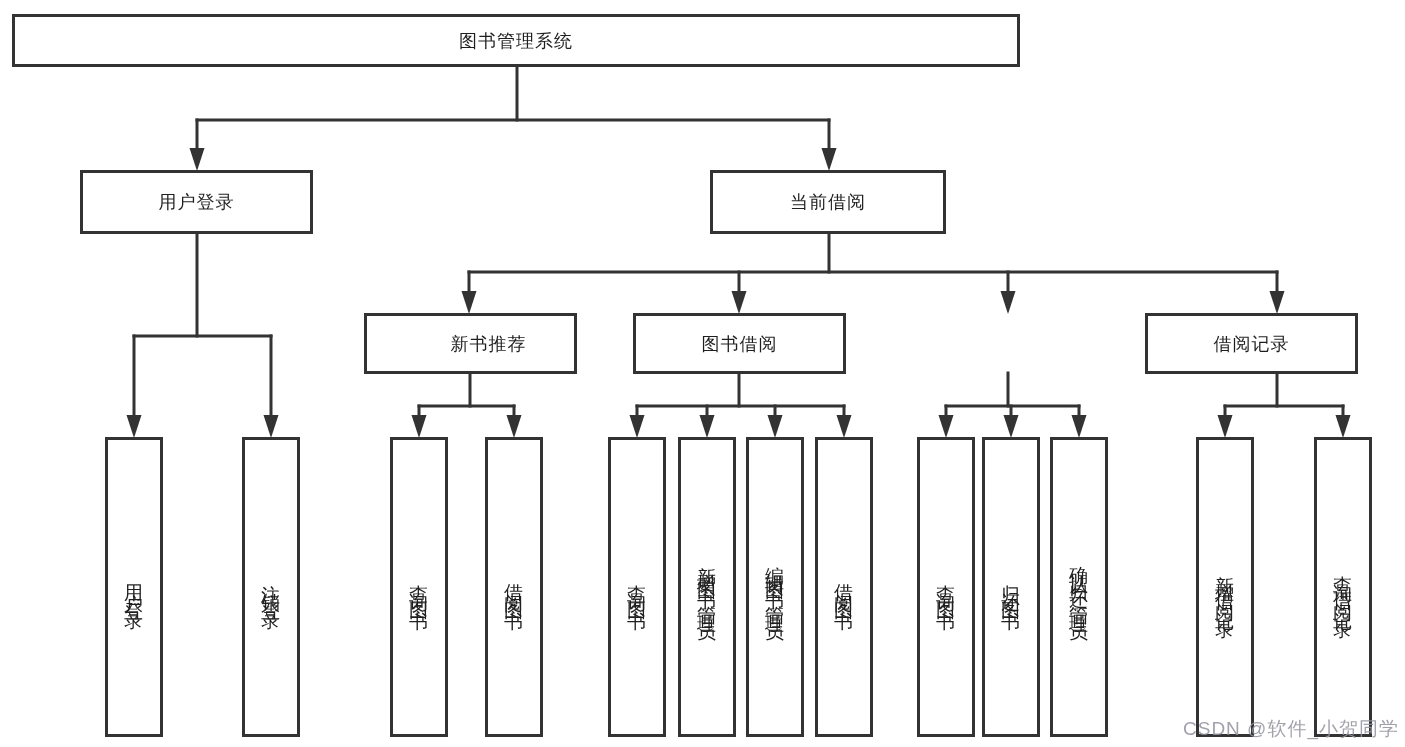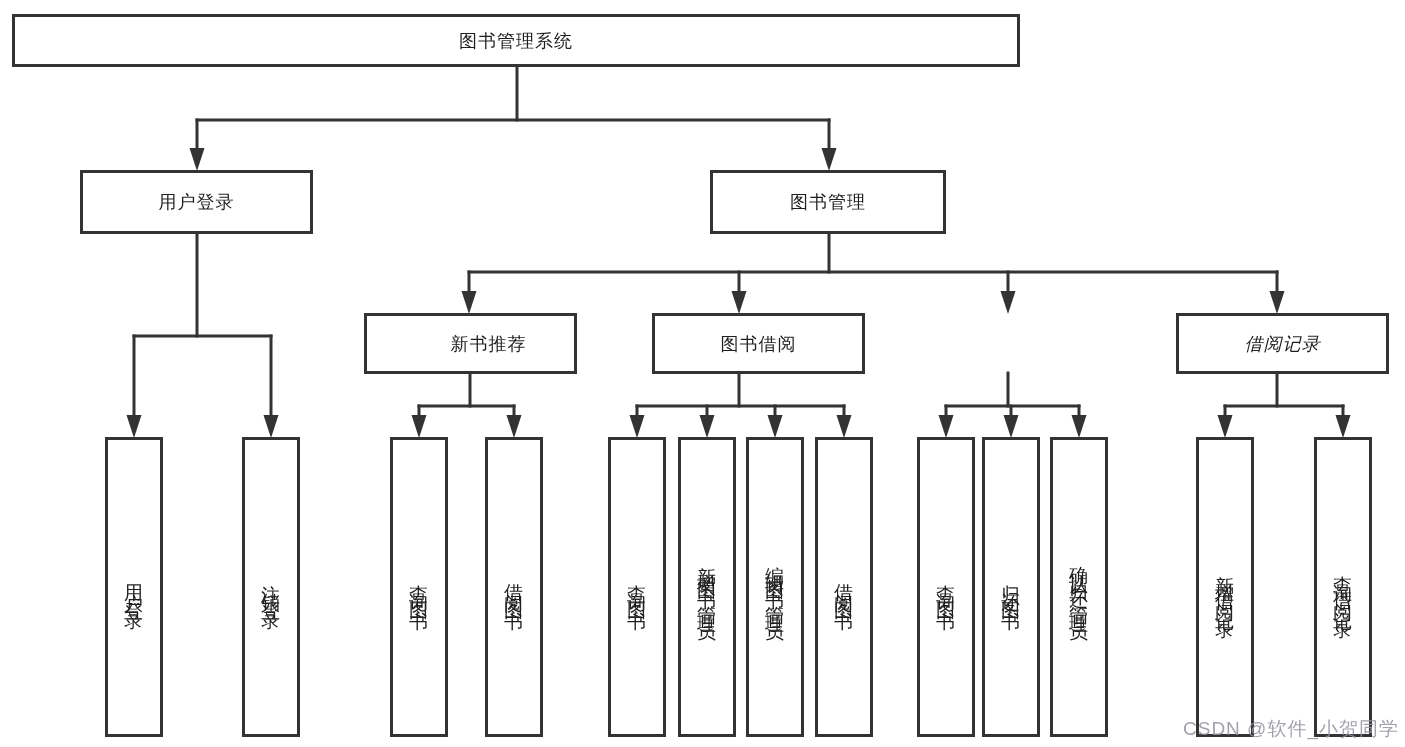--- a/index.html
+++ b/index.html
@@ -39,23 +39,23 @@
     text-align:center;
   }
   
   .n-root{left:12px;top:14px;width:1008px;height:53px;}
   
   .n-login{left:80px;top:170px;width:233px;height:64px;}
   .n-mgmt{left:710px;top:170px;width:236px;height:64px;}
   
   .n-l3{top:313px;width:213px;height:61px;}
   .n-l3-0{left:364px;padding-left:36px;}
-  .n-l3-1{left:652px;}
+  .n-l3-1{left:633px;}
   .n-l3-2{left:901px;}
-  .n-l3-3{left:1176px;font-style:italic;}
+  .n-l3-3{left:1145px;}
   
   .leaf{top:437px;width:58px;height:300px;}
   .lf-a0{left:105px;}  .lf-a1{left:242px;}
   .lf-b0{left:390px;}  .lf-b1{left:485px;}
   .lf-c0{left:608px;}  .lf-c1{left:678px;letter-spacing:8px;}
   .lf-c2{left:746px;letter-spacing:8px;}  .lf-c3{left:815px;}
   .lf-d0{left:917px;}  .lf-d1{left:982px;}
   .lf-d2{left:1050px;letter-spacing:8px;}
   .lf-e0{left:1196px;} .lf-e1{left:1314px;}
   .watermark{
@@ -136,21 +136,21 @@
   </svg>
 
   <div class="node n-root">
     <span>图书管理系统</span>
   </div>
 
   <div class="node n-login">
     <span>用户登录</span>
   </div>
   <div class="node n-mgmt">
-    <span>图书管理</span>
+    <span>当前借阅</span>
   </div>
 
   <div class="node n-l3 n-l3-0">
     <span>新书推荐</span>
   </div>
   <div class="node n-l3 n-l3-1">
     <span>图书借阅</span>
   </div>
   <div class="node n-l3 n-l3-3">
     <span>借阅记录</span>

